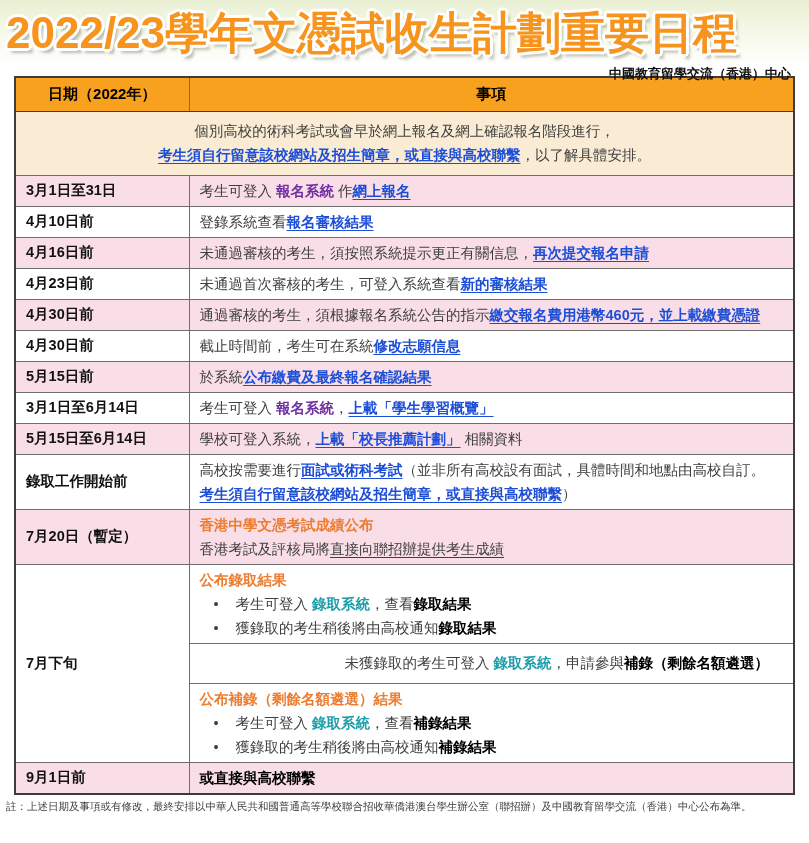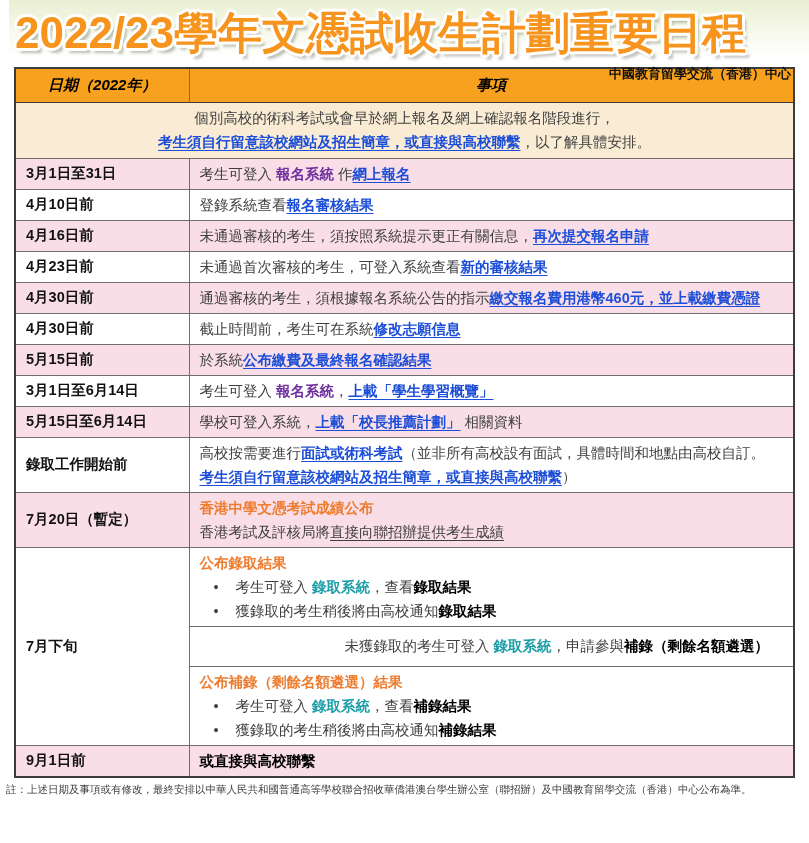--- a/index.html
+++ b/index.html
@@ -4,23 +4,22 @@
 <style>
   * { margin:0; padding:0; box-sizing:border-box; }
   html,body { background:#fff; }
   body { font-family:"Liberation Sans","DejaVu Sans",sans-serif; }
   .page {
     position:relative; width:809px; height:843px; background:#fff;
     overflow:hidden; margin:0 auto;
   }
   
   .banner {
-    height:67px; padding:4px 14px 0 6px;
+    height:76px; padding:4px 14px 0 6px;
     background:linear-gradient(180deg,#e9efd2 0%,#f6f9ea 45%,#ffffff 85%);
-    margin-left:9px;
   }
   .main-title {
     font-size:44px; font-weight:800; letter-spacing:0px; white-space:nowrap;
     color:var(--title-orange);
     text-shadow:
       -2px -2px 0 #fff, 2px -2px 0 #fff, -2px 2px 0 #fff, 2px 2px 0 #fff,
       -3px 0 0 #fff, 3px 0 0 #fff, 0 -3px 0 #fff, 0 3px 0 #fff,
       4px 5px 3px rgba(110,115,95,.45);
   }
   .subtitle {
@@ -29,28 +28,28 @@
   }
   
   table.schedule {
     width:781px; margin-left:14px; border-collapse:collapse; table-layout:fixed;
     border:2px solid #3c3c3c;
   }
   th, td { border:1px solid var(--border-gray); vertical-align:middle; }
   th.date-col, td.date-cell { width:174px; }
   thead th {
     background:var(--header-orange); height:34px; font-size:15px; font-weight:bold;
-    color:#000; text-align:center; border-bottom:1.5px solid #3c3c3c;font-style:italic;
+    color:#000; text-align:center; border-bottom:1.5px solid #3c3c3c;
   }
   td.date-cell {
     font-size:14.5px; font-weight:bold; color:#111; padding:2px 6px 2px 10px;
   }
   td.event-cell { font-size:14.5px; color:#3f3f3f; padding:3px 24px 3px 10px; }
   td.merged-cell {
-    background:var(--cream); height:56px; text-align:center; font-size:14.5px;
+    background:var(--cream); height:64px; text-align:center; font-size:14.5px;
     color:#3f3f3f; padding:3px 2px;
   }
   tr.pink > td { background:var(--pink); }
   tr.white > td { background:#ffffff; }
   .rh-s { height:23px; }
   .rh-m { height:55px; }
   .rh-b { height:40px;text-align:right; }
   .rh-l { height:72px; }
   .line { line-height:24px; }
   .line.heading { color:var(--sec-orange); font-weight:bold; }

